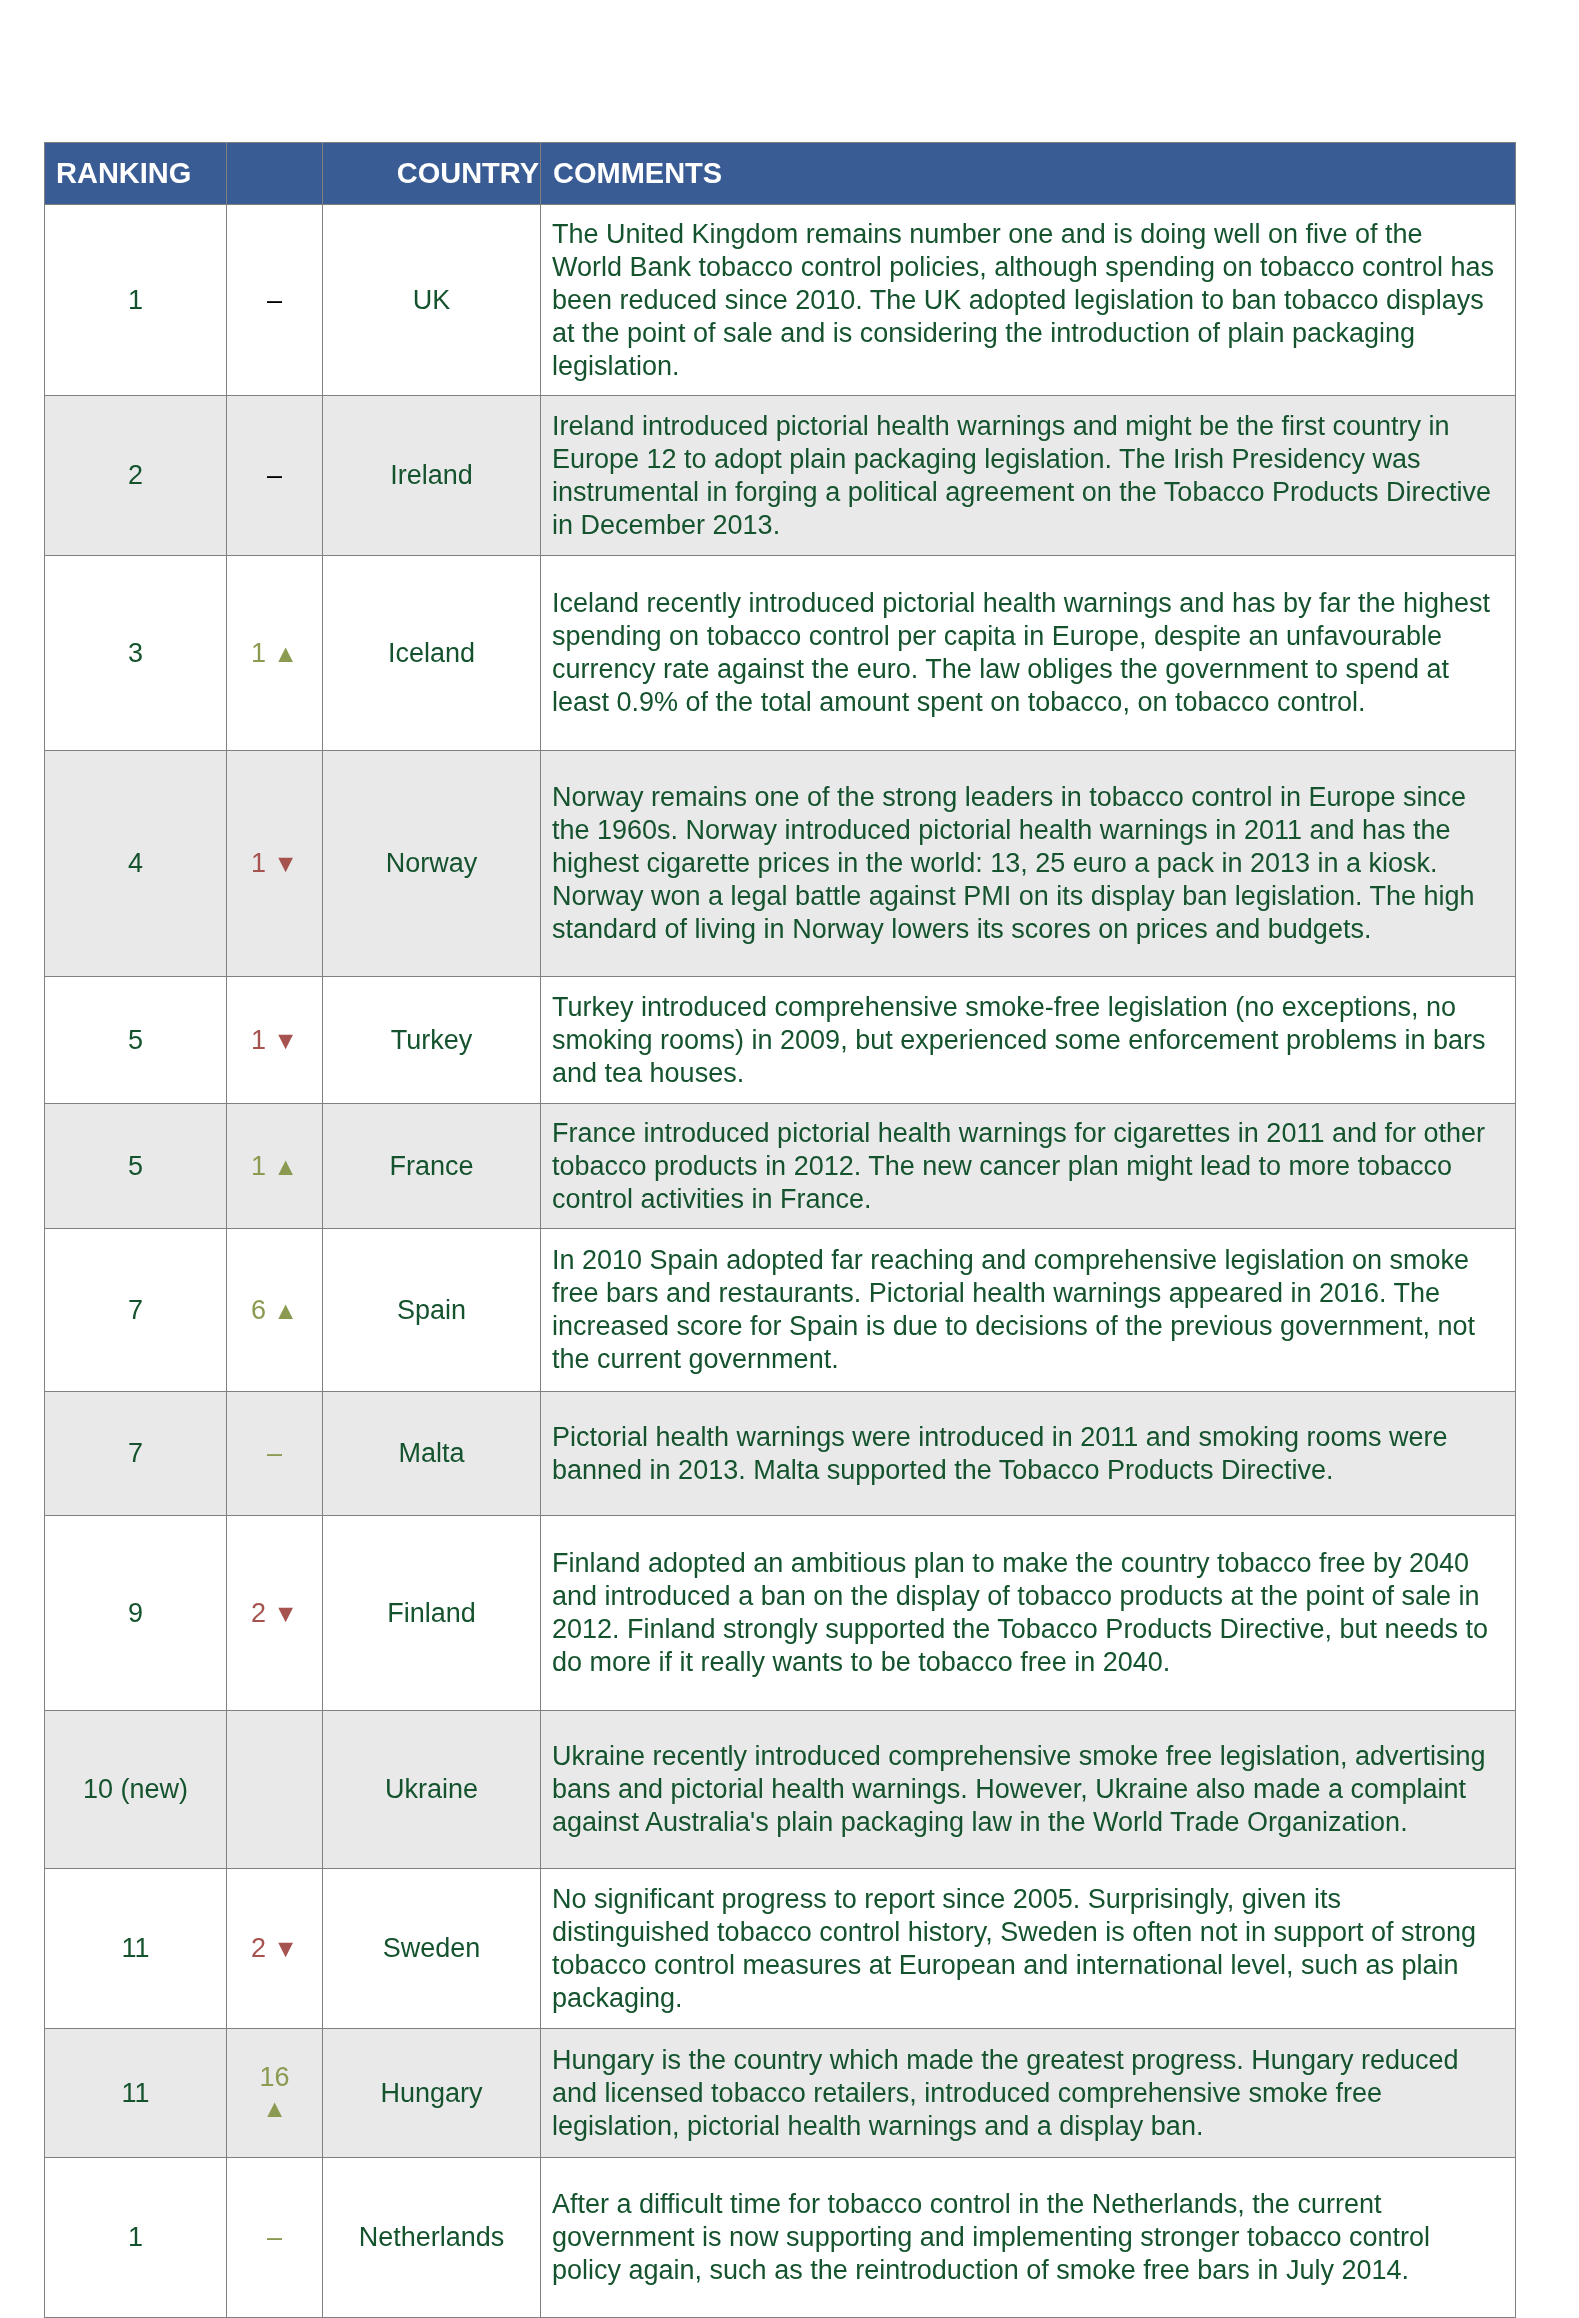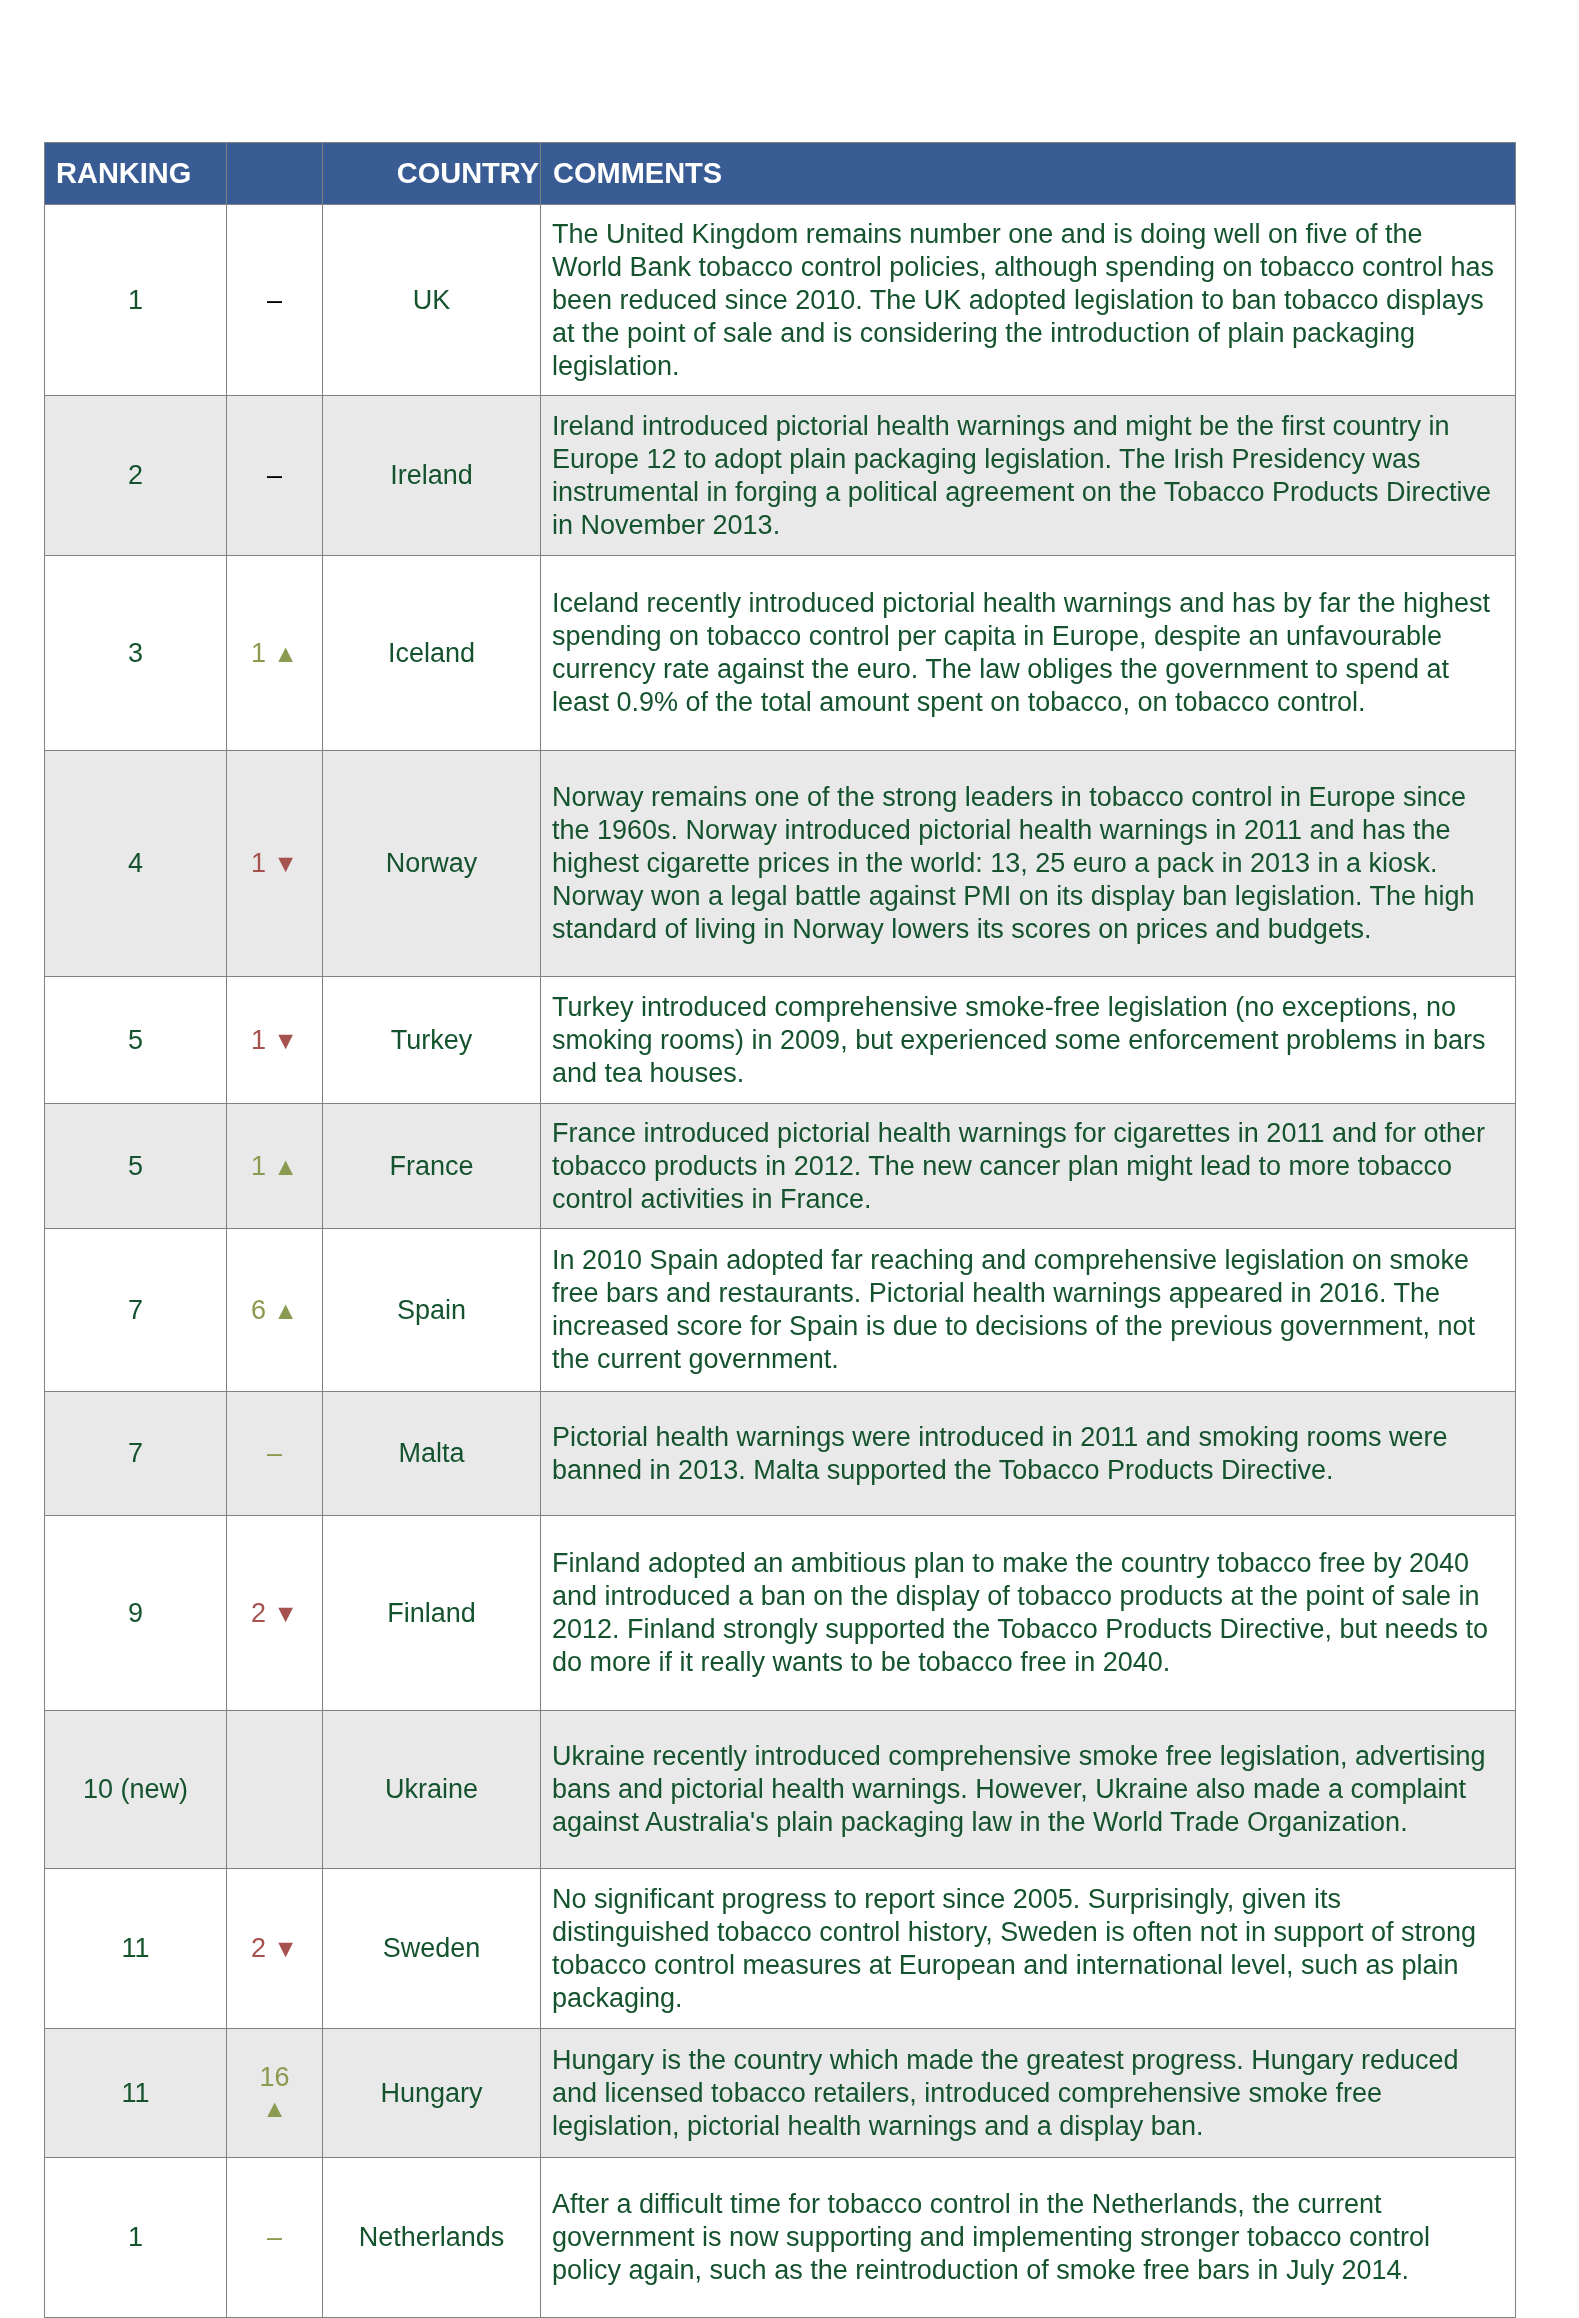--- a/index.html
+++ b/index.html
@@ -106,21 +106,21 @@
     <td class="c-rank">1</td>
     <td class="c-change" style="color: rgb(0, 0, 0);"><span class="chg-num">–</span></td>
     <td class="c-country">UK</td>
     <td class="c-comments">The United Kingdom remains number one and is doing well on five of the World Bank tobacco control policies, although spending on tobacco control has been reduced since 2010. The UK adopted legislation to ban tobacco displays at the point of sale and is considering the introduction of plain packaging legislation.</td>
   </tr>
 
   <tr style="height: 160px;">
     <td class="c-rank">2</td>
     <td class="c-change" style="color: rgb(0, 0, 0);"><span class="chg-num">–</span></td>
     <td class="c-country">Ireland</td>
-    <td class="c-comments">Ireland introduced pictorial health warnings and might be the first country in Europe 12 to adopt plain packaging legislation. The Irish Presidency was instrumental in forging a political agreement on the Tobacco Products Directive in November 2013.</td>
+    <td class="c-comments">Ireland introduced pictorial health warnings and might be the first country in Europe 12 to adopt plain packaging legislation. The Irish Presidency was instrumental in forging a political agreement on the Tobacco Products Directive in December 2013.</td>
   </tr>
 
   <tr style="height: 195px;">
     <td class="c-rank">3</td>
     <td class="c-change" style="color: rgb(138, 155, 81);"><span class="chg-num">1</span><span class="chg-arrow">▲</span></td>
     <td class="c-country">Iceland</td>
     <td class="c-comments">Iceland recently introduced pictorial health warnings and has by far the highest spending on tobacco control per capita in Europe, despite an unfavourable currency rate against the euro. The law obliges the government to spend at least 0.9% of the total amount spent on tobacco, on tobacco control.</td>
   </tr>
 
   <tr style="height: 226px;">

